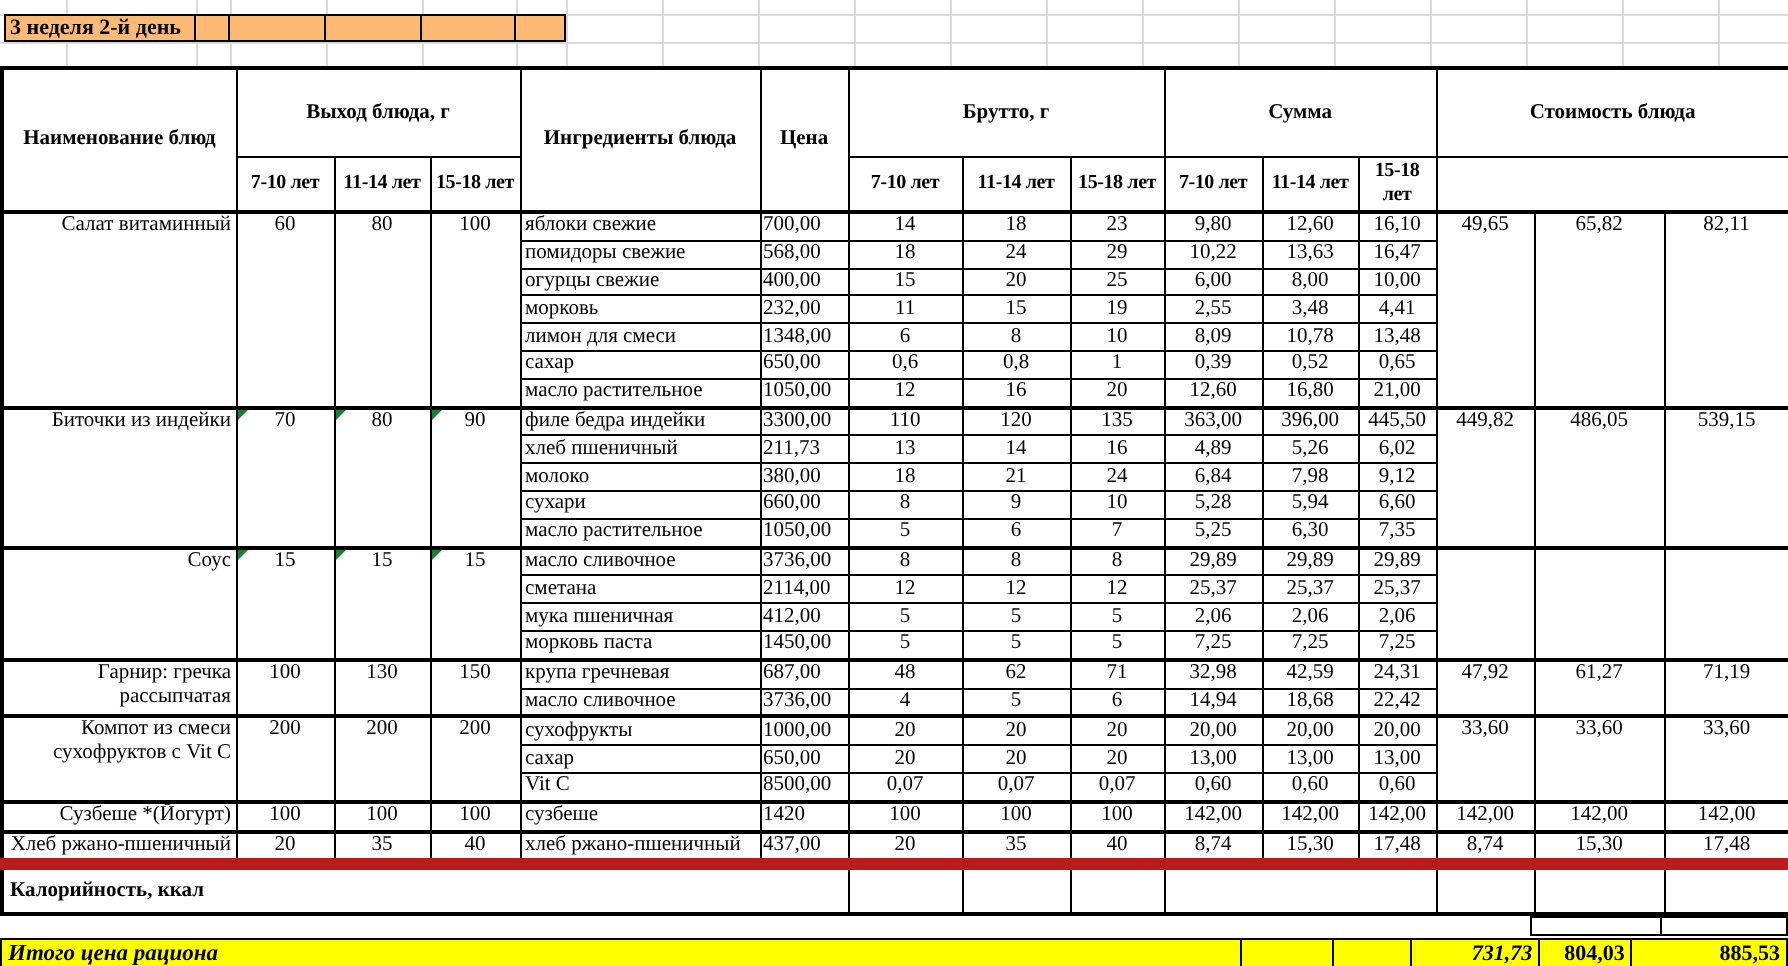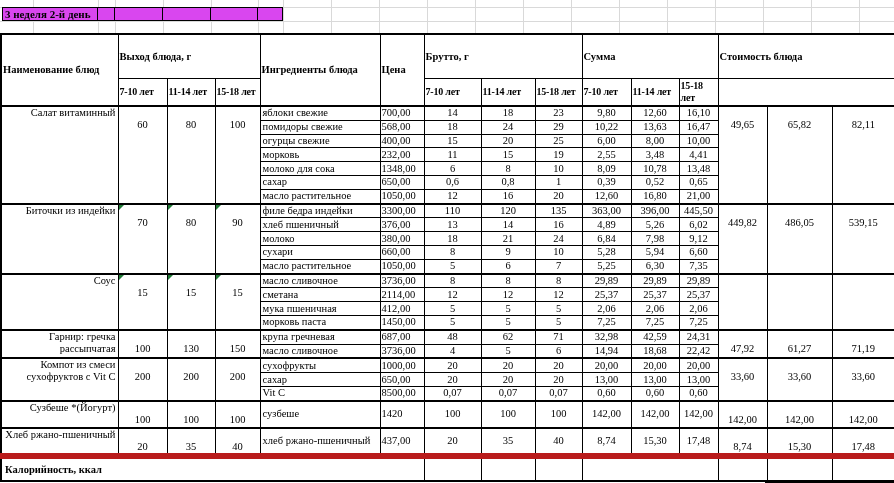--- a/index.html
+++ b/index.html
@@ -6,35 +6,35 @@
   #screen{
     position:relative;width:894px;height:483px;overflow:hidden;background:#fff;
     font-family:"Liberation Serif","DejaVu Serif",serif;color:#000;
   }
   
   .topzone{position:relative;height:33px;}
   .gv{position:absolute;top:0;width:1px;height:33px;background:var(--grid,#d9d9d9);}
   .gh{position:absolute;left:0;right:0;height:1px;background:var(--grid,#d9d9d9);}
   
   .titlebar{position:absolute;left:2px;top:7px;display:flex;}
-  .tcell{border:1px solid #000;margin-left:-1px;height:14px;box-sizing:border-box;background:#d946ef;}
+  .tcell{border:1px solid #000;margin-left:-1px;height:14px;box-sizing:border-box;background:#fdba74;}
   .tcell:first-child{margin-left:0;}
   .tlab{font-weight:bold;font-size:11px;line-height:12px;padding:0 2px;white-space:nowrap;}
   
   table.main{border-collapse:collapse;table-layout:fixed;width:894px;border:2px solid #000;}
   table.main td{border:1px solid #000;font-size:10.5px;line-height:12px;overflow:hidden;}
-  thead td{font-weight:bold;text-align:left;vertical-align:middle;font-size:11px;}
+  thead td{font-weight:bold;text-align:center;vertical-align:middle;font-size:11px;}
   thead tr.groups td{height:41px;}
   thead tr.ages td{height:21px;font-size:10px;letter-spacing:-0.2px;border-bottom:2px solid #000;}
   tbody td{height:12.8px;background:#fff;}
   td.name{vertical-align:top;text-align:right;padding:0 2px;line-height:12px;}
   td.ing{text-align:left;padding:0 2px;white-space:nowrap;}
   td.price{padding:0 3px 0 1px;}
   td.num{text-align:center;padding:0 1px;}
-  td.top{vertical-align:top;padding-top:12px;}
+  td.top{vertical-align:top;padding-top:0;}
   tr.block-start td{border-top:2px solid #000;}
   tr.calrow td{border-top:6px solid #b91c1c;height:19px;}
   td.cal-label{font-weight:bold;text-align:left;padding:0 3px;font-size:11px;vertical-align:middle;}
   td.flag{position:relative;}
   td.flag::before{content:"";position:absolute;top:0;left:0;width:0;height:0;
     border-top:5px solid var(--flag,#217b37);border-right:5px solid transparent;}
   
   .gapzone{position:relative;height:11px;}
   .gapcell{position:absolute;top:0;height:10px;border:1px solid #000;box-sizing:border-box;background:#fff;}
   
@@ -173,21 +173,21 @@
           <td class="ing">морковь</td>
           <td class="price">232,00</td>
           <td class="num">11</td>
           <td class="num">15</td>
           <td class="num">19</td>
           <td class="num">2,55</td>
           <td class="num">3,48</td>
           <td class="num">4,41</td>
         </tr>
         <tr>
-          <td class="ing">молоко для сока</td>
+          <td class="ing">лимон для смеси</td>
           <td class="price">1348,00</td>
           <td class="num">6</td>
           <td class="num">8</td>
           <td class="num">10</td>
           <td class="num">8,09</td>
           <td class="num">10,78</td>
           <td class="num">13,48</td>
         </tr>
         <tr>
           <td class="ing">сахар</td>
@@ -221,21 +221,21 @@
           <td class="num">135</td>
           <td class="num">363,00</td>
           <td class="num">396,00</td>
           <td class="num">445,50</td>
           <td class="num top" rowspan="5">449,82</td>
           <td class="num top" rowspan="5">486,05</td>
           <td class="num top" rowspan="5">539,15</td>
         </tr>
         <tr>
           <td class="ing">хлеб пшеничный</td>
-          <td class="price">376,00</td>
+          <td class="price">211,73</td>
           <td class="num">13</td>
           <td class="num">14</td>
           <td class="num">16</td>
           <td class="num">4,89</td>
           <td class="num">5,26</td>
           <td class="num">6,02</td>
         </tr>
         <tr>
           <td class="ing">молоко</td>
           <td class="price">380,00</td>

